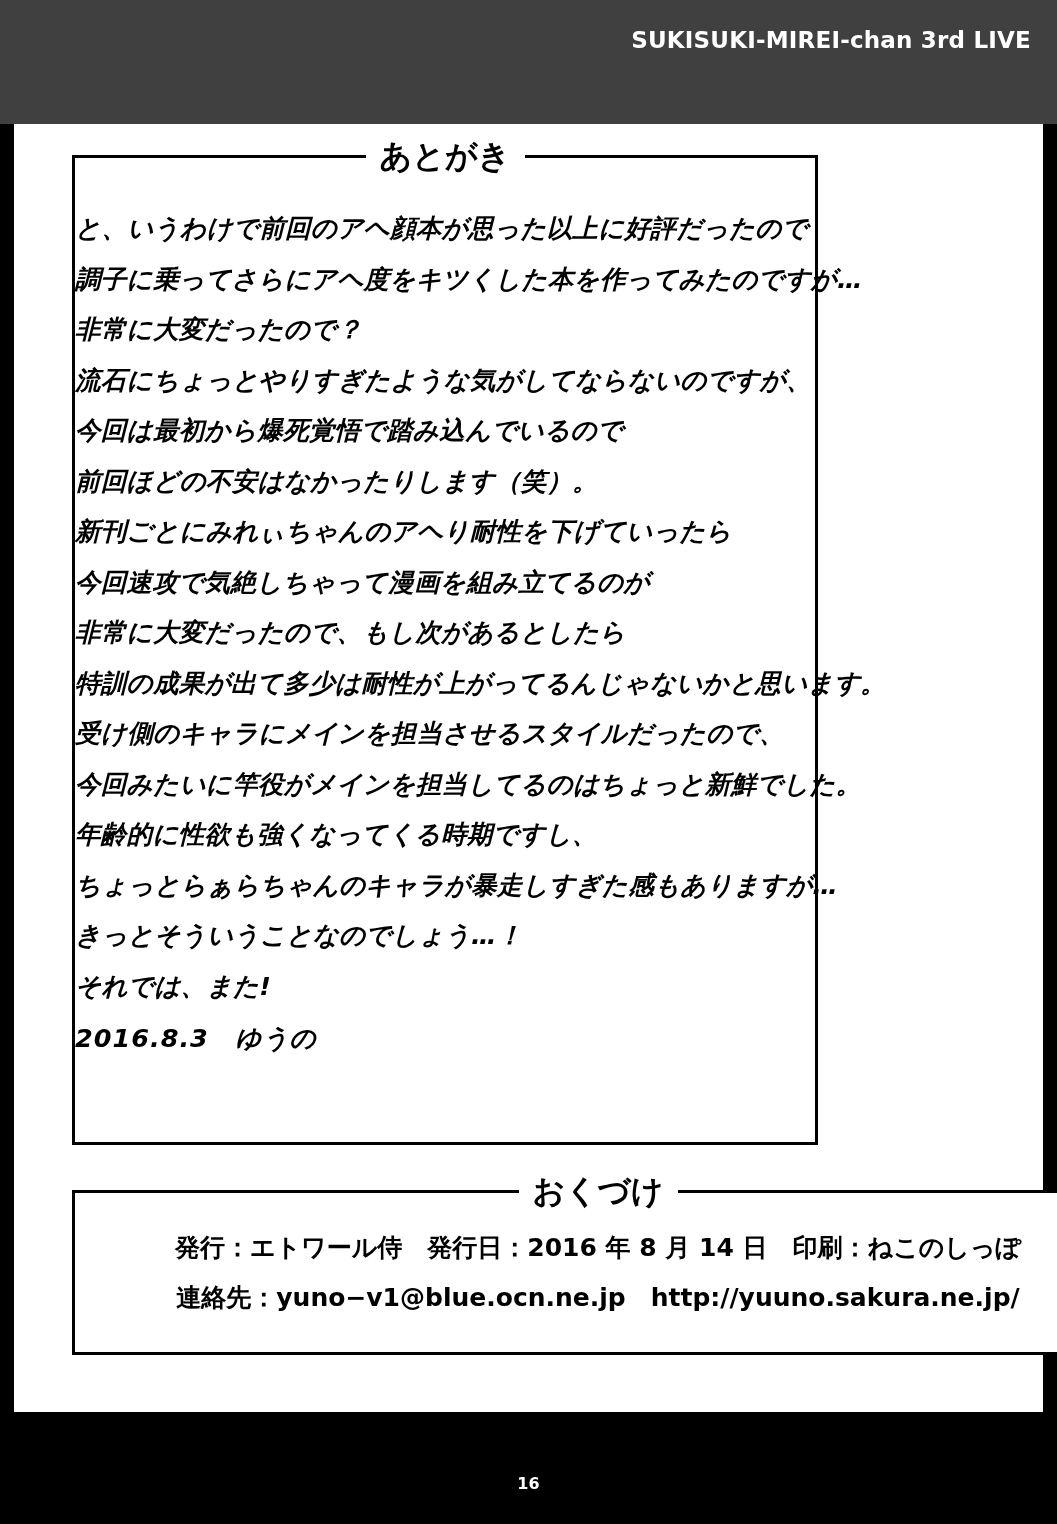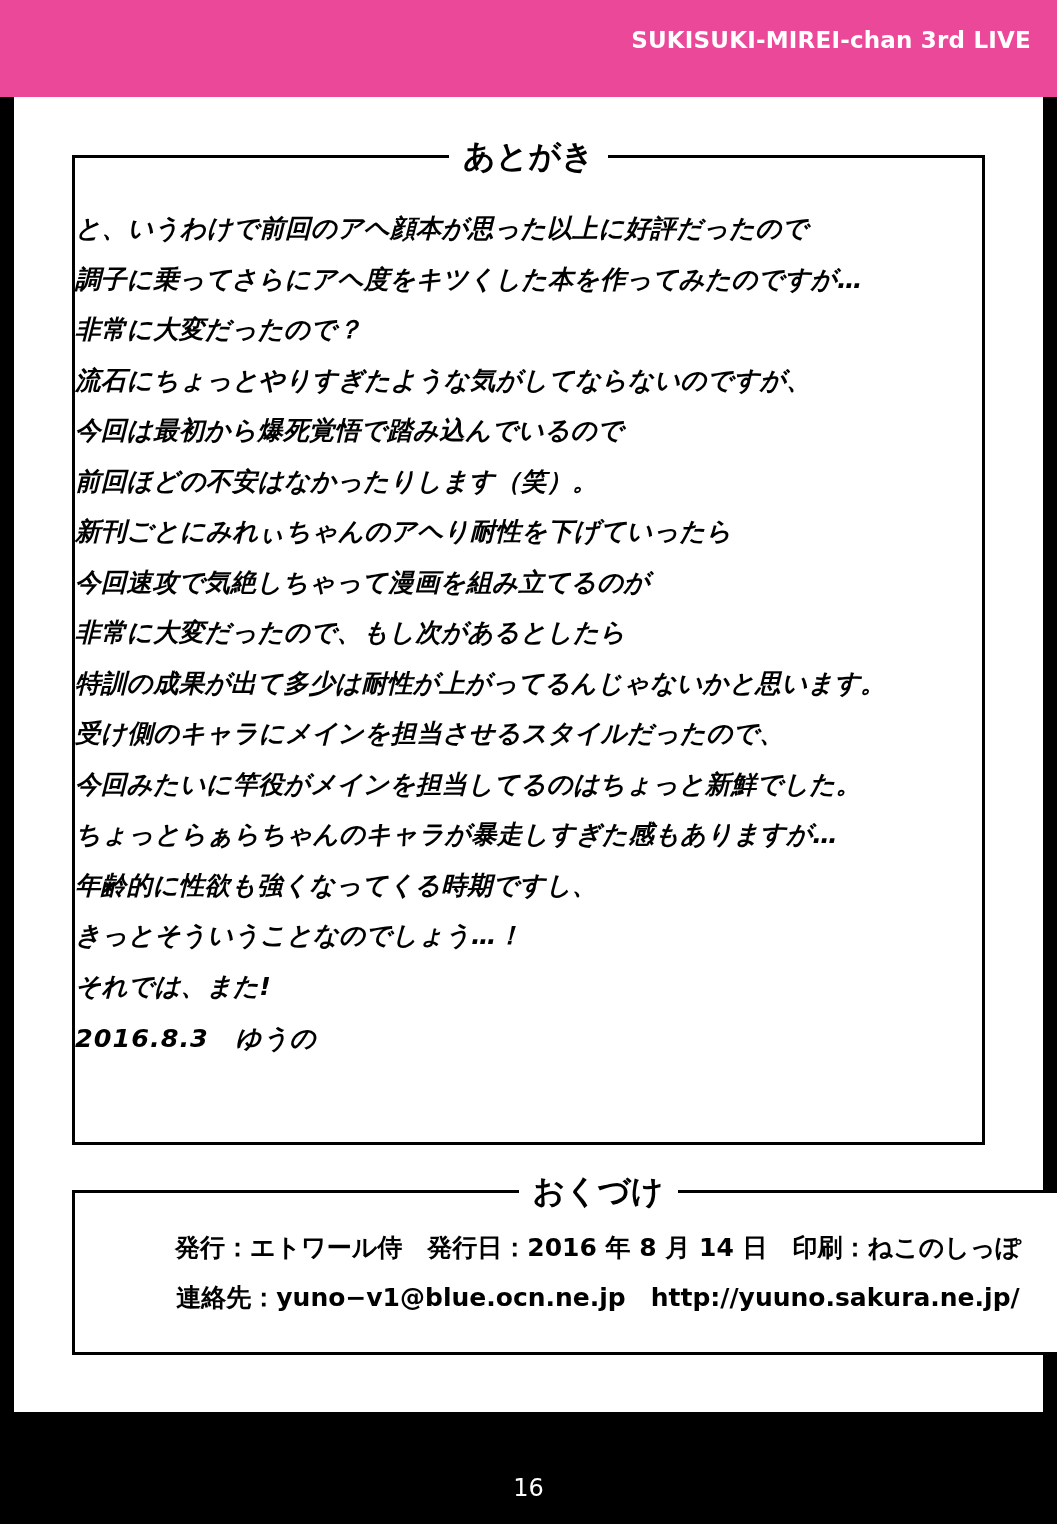--- a/index.html
+++ b/index.html
@@ -30,22 +30,22 @@
     height: 1315px;
     background: #ffffff;
   }
 
   
   .header-band {
     position: absolute;
     left: 0;
     top: 0;
     width: 1057px;
-    height: 97px;
-    background: #ec4899;
+    height: 124px;
+    background: #404040;
   }
   .header-title {
     position: absolute;
     right: 26px;
     top: 27px;
     color: #ffffff;
     font-size: 23px;
     font-weight: bold;
     letter-spacing: 0.2px;
     white-space: nowrap;
@@ -60,22 +60,22 @@
     height: 112px;
     background: #000000;
   }
   .page-number {
     position: absolute;
     left: 0;
     top: 1474px;
     width: 1057px;
     text-align: center;
     color: #ffffff;
-    font-size: 24px;
-    font-weight: normal;
+    font-size: 16px;
+    font-weight: bold;
   }
 
   
   .box {
     position: absolute;
     border: 3px solid #000000;
     background: #ffffff;
     box-sizing: border-box;
   }
   .box-title-wrap {
@@ -101,21 +101,21 @@
     font-size: 32px;
     font-weight: bold;
     line-height: 40px;
     white-space: nowrap;
   }
 
   
   #afterword-box {
     left: 72px;
     top: 155px;
-    width: 913px;
+    width: 746px;
     height: 990px;
   }
   .afterword-lines {
     position: absolute;
     left: 0;
     right: 0;
     top: 45px;
     text-align: left;
     font-style: italic;
   }
@@ -177,22 +177,22 @@
       <p>非常に大変だったので？</p>
       <p>流石にちょっとやりすぎたような気がしてならないのですが、</p>
       <p>今回は最初から爆死覚悟で踏み込んでいるので</p>
       <p>前回ほどの不安はなかったりします（笑）。</p>
       <p>新刊ごとにみれぃちゃんのアヘり耐性を下げていったら</p>
       <p>今回速攻で気絶しちゃって漫画を組み立てるのが</p>
       <p>非常に大変だったので、もし次があるとしたら</p>
       <p>特訓の成果が出て多少は耐性が上がってるんじゃないかと思います。</p>
       <p>受け側のキャラにメインを担当させるスタイルだったので、</p>
       <p>今回みたいに竿役がメインを担当してるのはちょっと新鮮でした。</p>
+      <p>年齢的に性欲も強くなってくる時期ですし、</p>
       <p>ちょっとらぁらちゃんのキャラが暴走しすぎた感もありますが…</p>
-      <p>年齢的に性欲も強くなってくる時期ですし、</p>
       <p>きっとそういうことなのでしょう…！</p>
       <p>それでは、また!</p>
       <p class="date-line">2016.8.3　ゆうの</p>
     </div>
   </div>
 
   <div class="box" id="colophon-box">
     <div class="box-title-wrap">
       <span class="rule left"></span>
       <span class="box-title">おくづけ</span>

